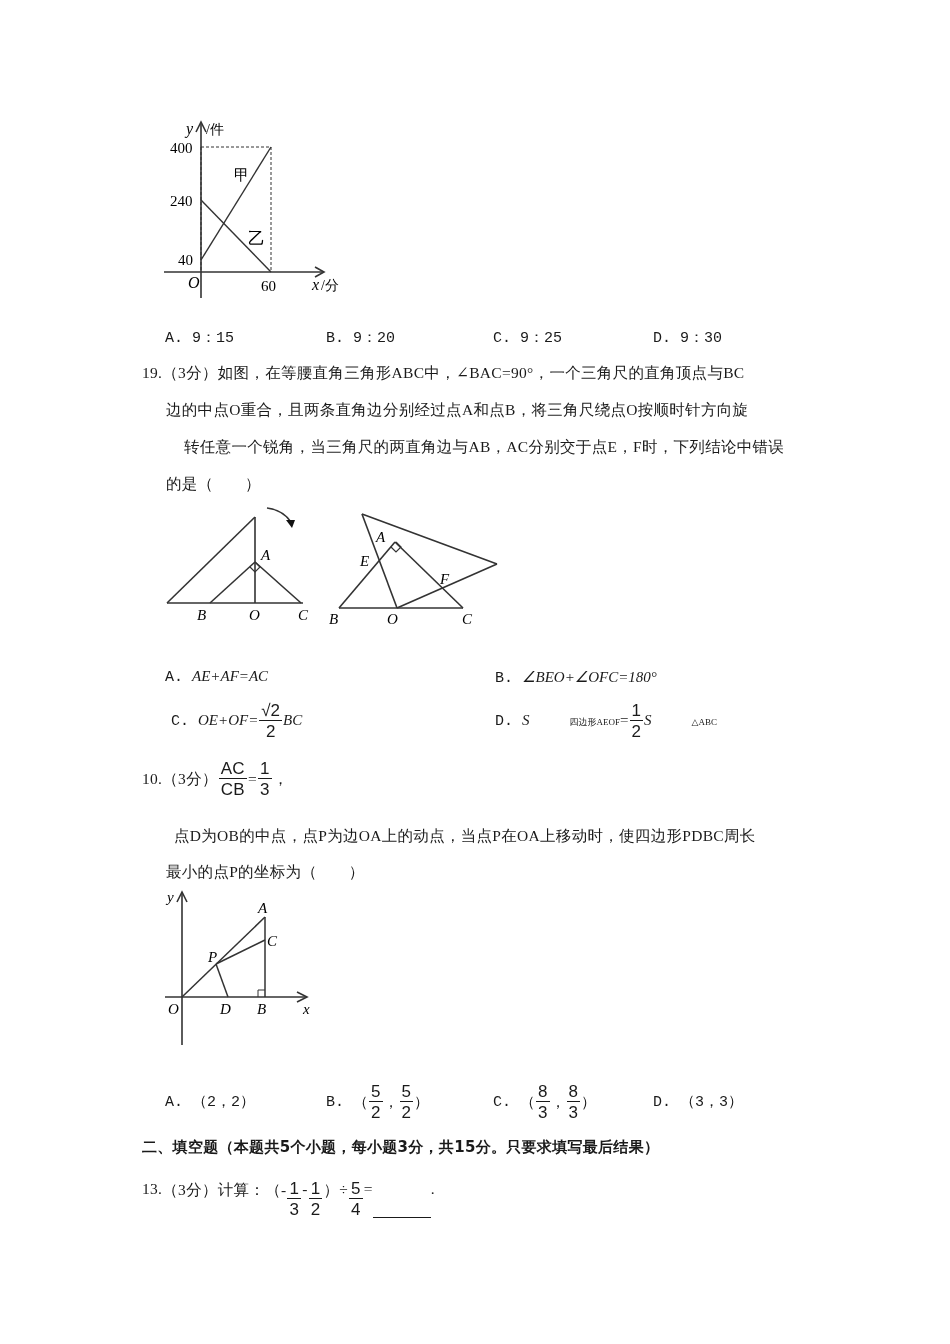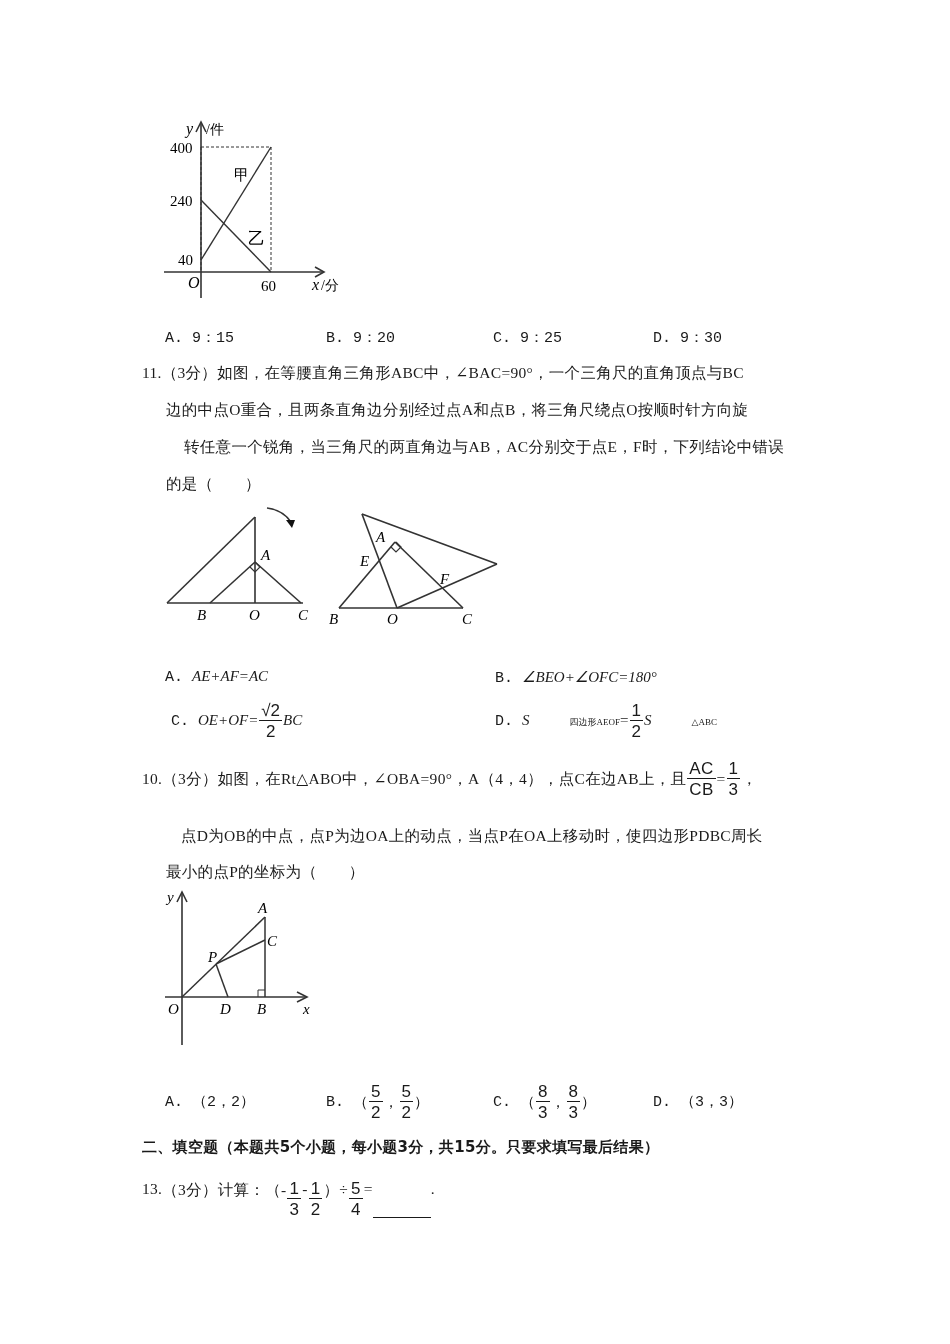--- a/index.html
+++ b/index.html
@@ -56,21 +56,21 @@
   <span>B.</span>&nbsp;<span>9：20</span>
 </div>
 <div class="opt" style="left:493px;top:328px">
   <span>C.</span>&nbsp;<span>9：25</span>
 </div>
 <div class="opt" style="left:653px;top:328px">
   <span>D.</span>&nbsp;<span>9：30</span>
 </div>
 
 <div class="line" style="left:142px;top:363px">
-  <span>11.</span><span>（3分）</span><span>如图，在等腰直角三角形ABC中，∠BAC=90°，一个三角尺的直角顶点与BC</span>
+  <span>19.</span><span>（3分）</span><span>如图，在等腰直角三角形ABC中，∠BAC=90°，一个三角尺的直角顶点与BC</span>
 </div>
 <div class="line" style="left:166px;top:400px">边的中点O重合，且两条直角边分别经过点A和点B，将三角尺绕点O按顺时针方向旋</div>
 <div class="line" style="left:184px;top:437px">转任意一个锐角，当三角尺的两直角边与AB，AC分别交于点E，F时，下列结论中错误</div>
 <div class="line" style="left:166px;top:474px">的是（　　）</div>
 
 <svg class="abs" style="left:155px;top:500px" width="360" height="140" viewBox="0 0 360 140">
 
   <line x1="12" y1="103" x2="148" y2="103" stroke="#333" stroke-width="1.6"></line>
   <line x1="12" y1="103" x2="100" y2="17" stroke="#333" stroke-width="1.6"></line>
   <line x1="100" y1="17" x2="100" y2="103" stroke="#333" stroke-width="1.6"></line>
@@ -114,33 +114,32 @@
 <div class="opt" style="left:495px;top:702px">
   <span>D.</span>&nbsp;<span class="it">S</span><span class="sub opt-text">四边形AEOF</span><span class="opt-text">=</span><span class="frac">
       <span class="num">1</span>
       <span class="den">2</span>
     </span><span class="it">S</span><span class="sub opt-text">△ABC</span>
 </div>
 
 <div class="line" style="left:142px;top:760px;display:flex;align-items:center">
   <span>10.</span>
     <span>（3分）</span>
-    <span>如图，在Rt△ABO中，∠OBA=90°，A（4，4），点C在边AB上，且</span>
     <span class="frac">
       <span class="num">AC</span>
       <span class="den">CB</span>
     </span>
     <span>=</span>
     <span class="frac">
       <span class="num">1</span>
       <span class="den">3</span>
     </span>
     <span>，</span>
 </div>
-<div class="line" style="left:181px;top:826px">点D为OB的中点，点P为边OA上的动点，当点P在OA上移动时，使四边形PDBC周长</div>
+<div class="line" style="left:174px;top:826px">点D为OB的中点，点P为边OA上的动点，当点P在OA上移动时，使四边形PDBC周长</div>
 <div class="line" style="left:166px;top:862px">最小的点P的坐标为（　　）</div>
 
 <svg class="abs" style="left:155px;top:880px" width="170" height="170" viewBox="0 0 170 170">
   <line x1="27" y1="12" x2="27" y2="165" stroke="#333" stroke-width="1.6"></line>
   <polyline points="22,22 27,12 32,22" fill="none" stroke="#333" stroke-width="1.6"></polyline>
   <line x1="10" y1="117" x2="152" y2="117" stroke="#333" stroke-width="1.6"></line>
   <polyline points="142,112 152,117 142,122" fill="none" stroke="#333" stroke-width="1.6"></polyline>
   <line x1="27" y1="117" x2="110" y2="37" stroke="#333" stroke-width="1.5"></line>
   <line x1="110" y1="37" x2="110" y2="117" stroke="#333" stroke-width="1.5"></line>
   <line x1="61" y1="84" x2="110" y2="60" stroke="#333" stroke-width="1.5"></line>

